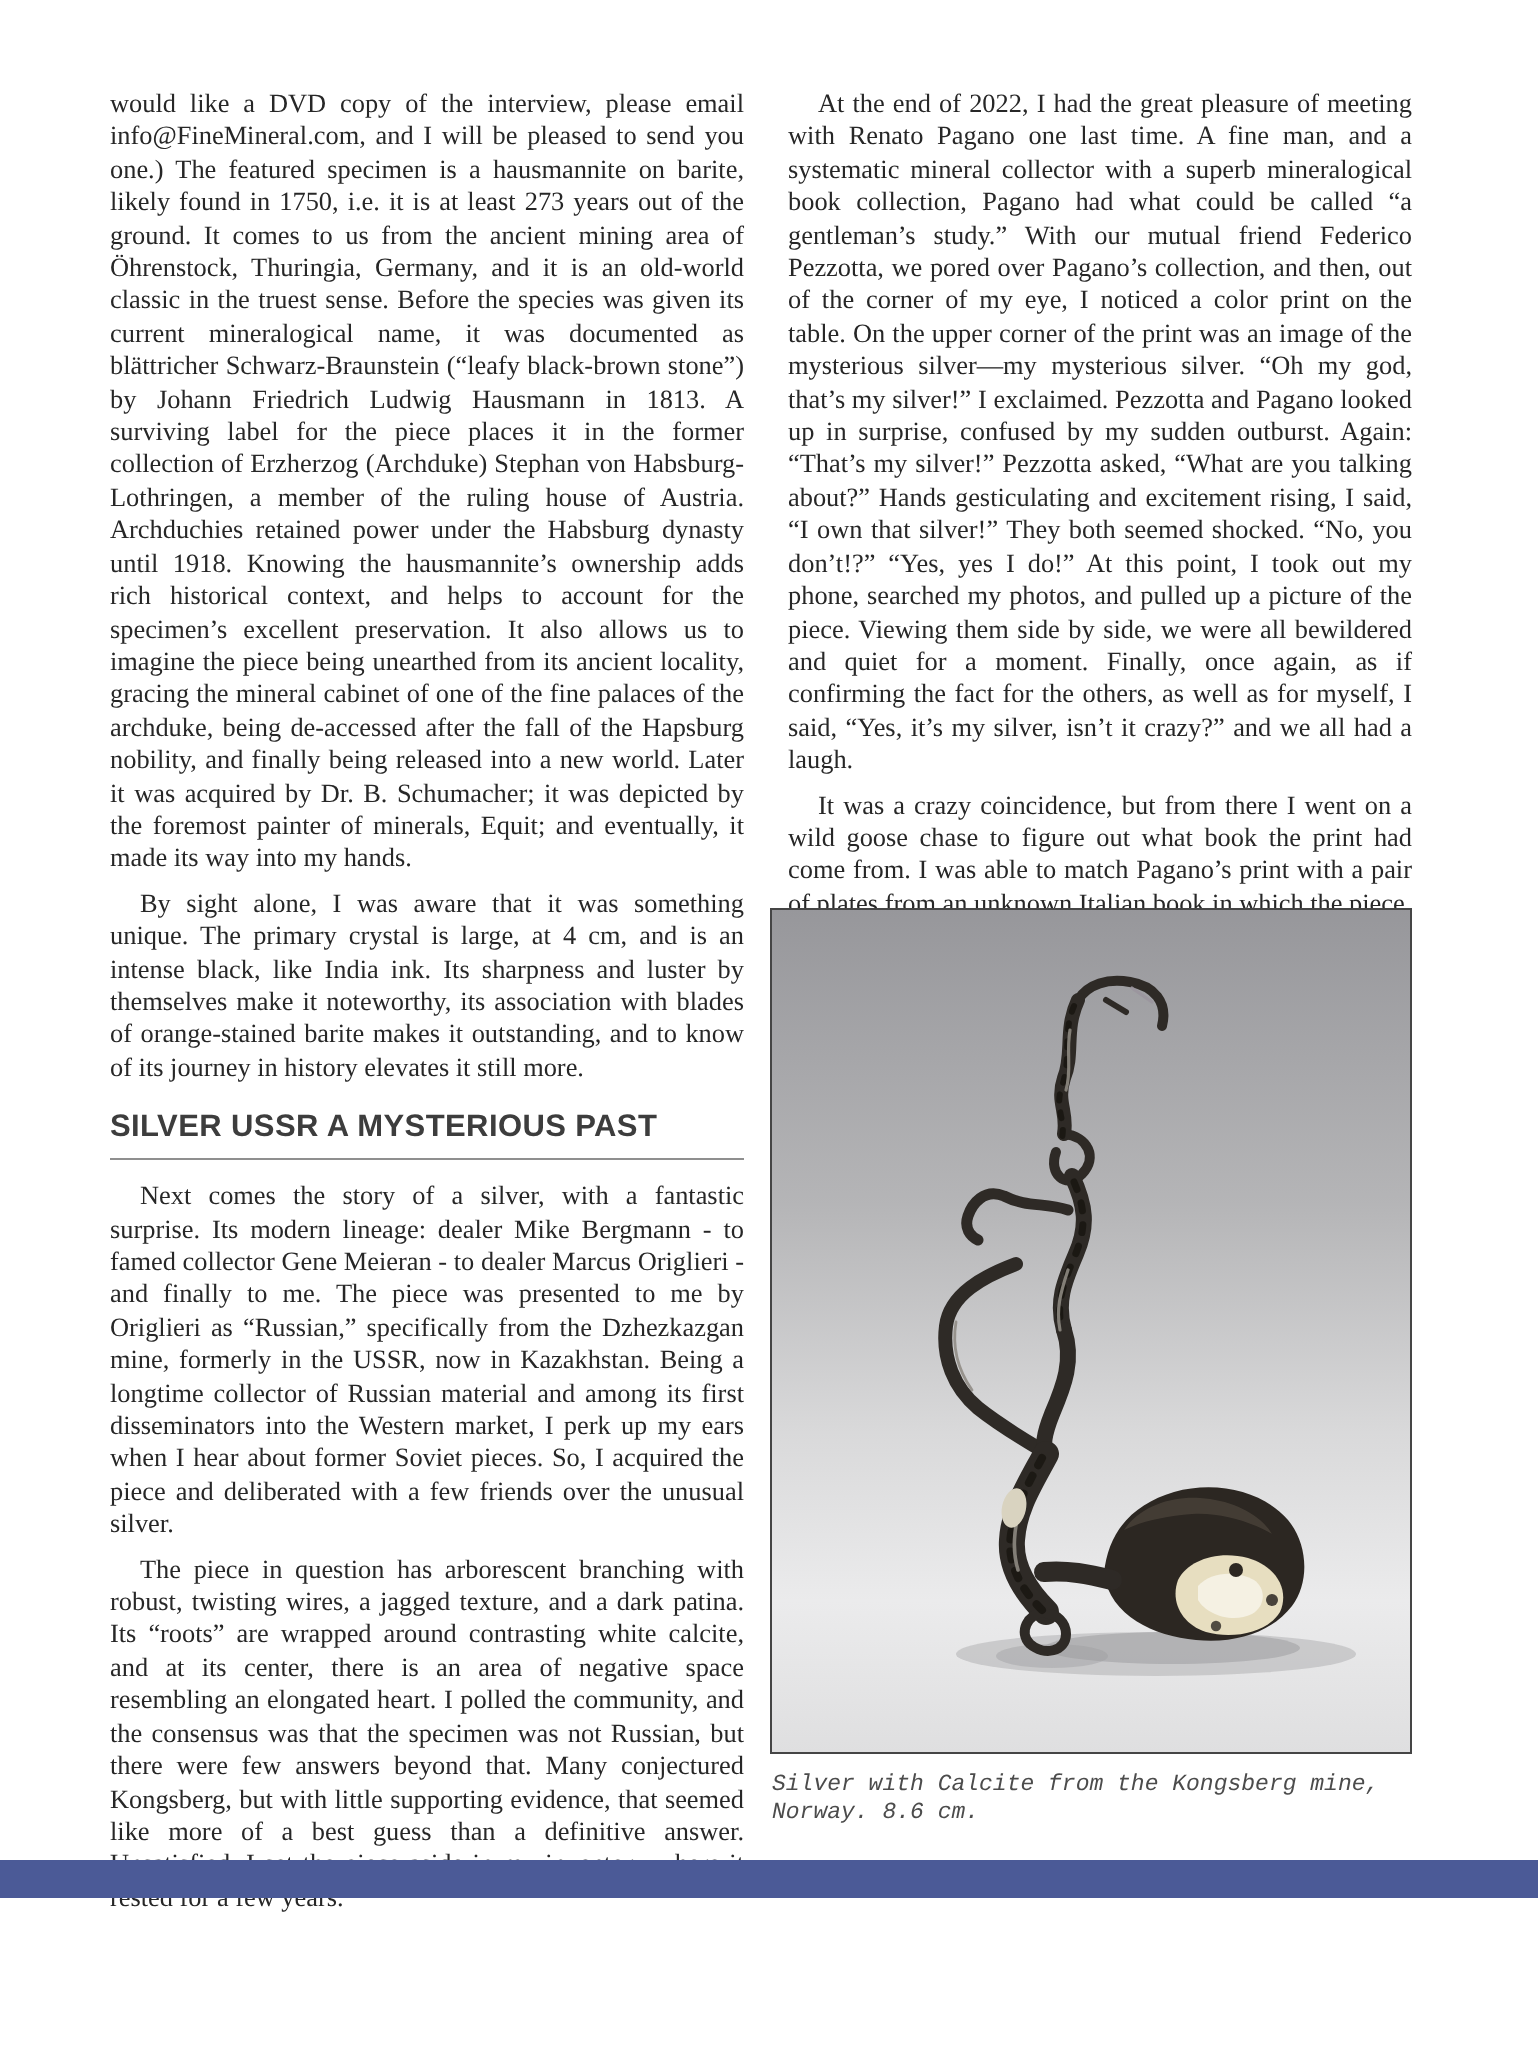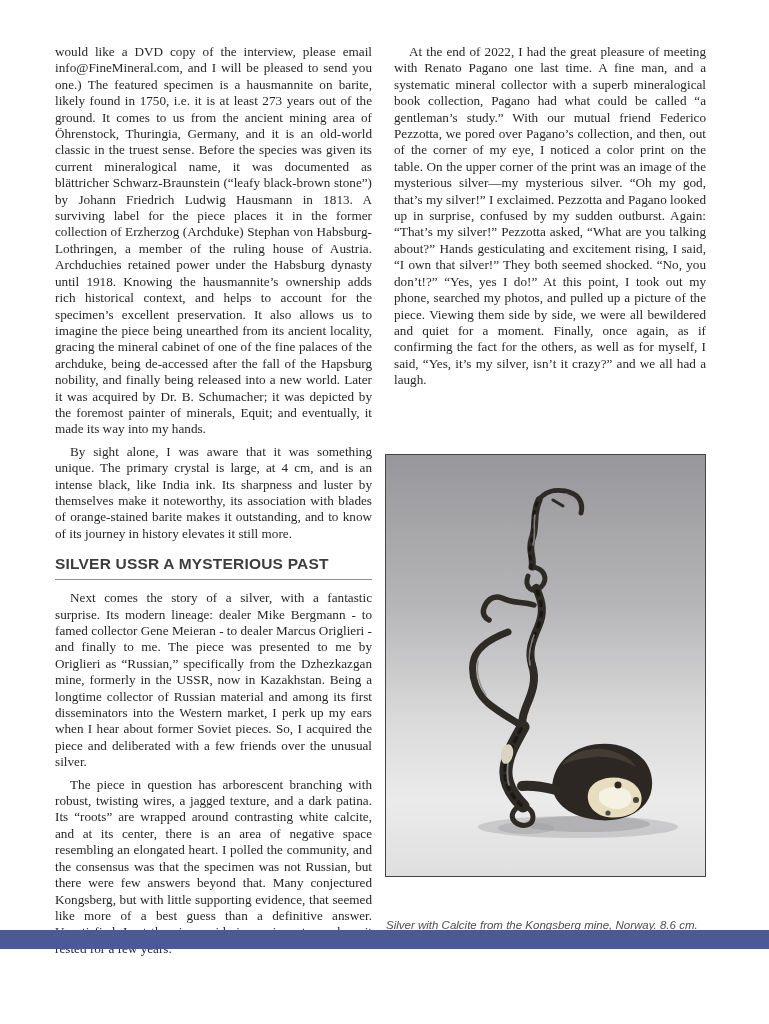--- a/index.html
+++ b/index.html
@@ -41,26 +41,25 @@
     margin:0;
     border:1px solid #454545;
     box-sizing:content-box;
     background:#b8b8ba;
   }
   .specimen-figure svg{display:block;width:100%;height:100%;}
   .figure-caption{
     position:absolute;
     left:386px;top:886px;
     width:320px;
-    font-family:Liberation Sans, sans-serif;
+    font-family:Liberation Mono, monospace;
     font-style:italic;
     font-size:11.5px;
     line-height:14px;
     color:#4c4c4c;
-    margin-top:32px;
   }
   .footer-bar{
     position:absolute;
     left:0;top:930px;
     width:769px;height:19px;
     background:#4b5a97;
   }
 </style>
 </head>
 <body>
@@ -70,20 +69,21 @@
   <div class="col col-left">
     <p class="body-para no-indent">would like a DVD copy of the interview, please email info@FineMineral.com, and I will be pleased to send you one.) The featured specimen is a hausmannite on barite, likely found in 1750, i.e. it is at least 273 years out of the ground. It comes to us from the ancient mining area of Öhrenstock, Thuringia, Germany, and it is an old-world classic in the truest sense. Before the species was given its current mineralogical name, it was documented as blättricher Schwarz-Braunstein (“leafy black-brown stone”) by Johann Friedrich Ludwig Hausmann in 1813. A surviving label for the piece places it in the former collection of Erzherzog (Archduke) Stephan von Habsburg-Lothringen, a member of the ruling house of Austria. Archduchies retained power under the Habsburg dynasty until 1918. Knowing the hausmannite’s ownership adds rich historical context, and helps to account for the specimen’s excellent preservation. It also allows us to imagine the piece being unearthed from its ancient locality, gracing the mineral cabinet of one of the fine palaces of the archduke, being de-accessed after the fall of the Hapsburg nobility, and finally being released into a new world. Later it was acquired by Dr. B. Schumacher; it was depicted by the foremost painter of minerals, Equit; and eventually, it made its way into my hands.</p>
     <p class="body-para">By sight alone, I was aware that it was something unique. The primary crystal is large, at 4 cm, and is an intense black, like India ink. Its sharpness and luster by themselves make it noteworthy, its association with blades of orange-stained barite makes it outstanding, and to know of its journey in history elevates it still more.</p>
     <h2 class="section-heading">SILVER USSR A MYSTERIOUS PAST</h2>
     <p class="body-para">Next comes the story of a silver, with a fantastic surprise. Its modern lineage: dealer Mike Bergmann - to famed collector Gene Meieran - to dealer Marcus Origlieri - and finally to me. The piece was presented to me by Origlieri as “Russian,” specifically from the Dzhezkazgan mine, formerly in the USSR, now in Kazakhstan. Being a longtime collector of Russian material and among its first disseminators into the Western market, I perk up my ears when I hear about former Soviet pieces. So, I acquired the piece and deliberated with a few friends over the unusual silver.</p>
     <p class="body-para">The piece in question has arborescent branching with robust, twisting wires, a jagged texture, and a dark patina. Its “roots” are wrapped around contrasting white calcite, and at its center, there is an area of negative space resembling an elongated heart. I polled the community, and the consensus was that the specimen was not Russian, but there were few answers beyond that. Many conjectured Kongsberg, but with little supporting evidence, that seemed like more of a best guess than a definitive answer. Unsatisfied, I set the piece aside in my inventory where it rested for a few years.</p>
   </div>
 
   <div class="col col-right">
     <p class="body-para">At the end of 2022, I had the great pleasure of meeting with Renato Pagano one last time. A fine man, and a systematic mineral collector with a superb mineralogical book collection, Pagano had what could be called “a gentleman’s study.” With our mutual friend Federico Pezzotta, we pored over Pagano’s collection, and then, out of the corner of my eye, I noticed a color print on the table. On the upper corner of the print was an image of the mysterious silver—my mysterious silver. “Oh my god, that’s my silver!” I exclaimed. Pezzotta and Pagano looked up in surprise, confused by my sudden outburst. Again: “That’s my silver!” Pezzotta asked, “What are you talking about?” Hands gesticulating and excitement rising, I said, “I own that silver!” They both seemed shocked. “No, you don’t!?” “Yes, yes I do!” At this point, I took out my phone, searched my photos, and pulled up a picture of the piece. Viewing them side by side, we were all bewildered and quiet for a moment. Finally, once again, as if confirming the fact for the others, as well as for myself, I said, “Yes, it’s my silver, isn’t it crazy?” and we all had a laugh.</p>
+    <p class="body-para">It was a crazy coincidence, but from there I went on a wild goose chase to figure out what book the print had come from. I was able to match Pagano’s print with a pair of plates from an unknown Italian book in which the piece</p>
   </div>
 
   <figure class="specimen-figure">
     <svg viewBox="0 0 319 421" xmlns="http://www.w3.org/2000/svg">
       <defs>
         <linearGradient id="bgGrad" x1="0" y1="0" x2="0" y2="1">
           <stop offset="0" stop-color="#97979b"></stop>
           <stop offset="0.35" stop-color="#b5b5b7"></stop>
           <stop offset="0.62" stop-color="#d9d9da"></stop>
           <stop offset="0.82" stop-color="#ebebec"></stop>

